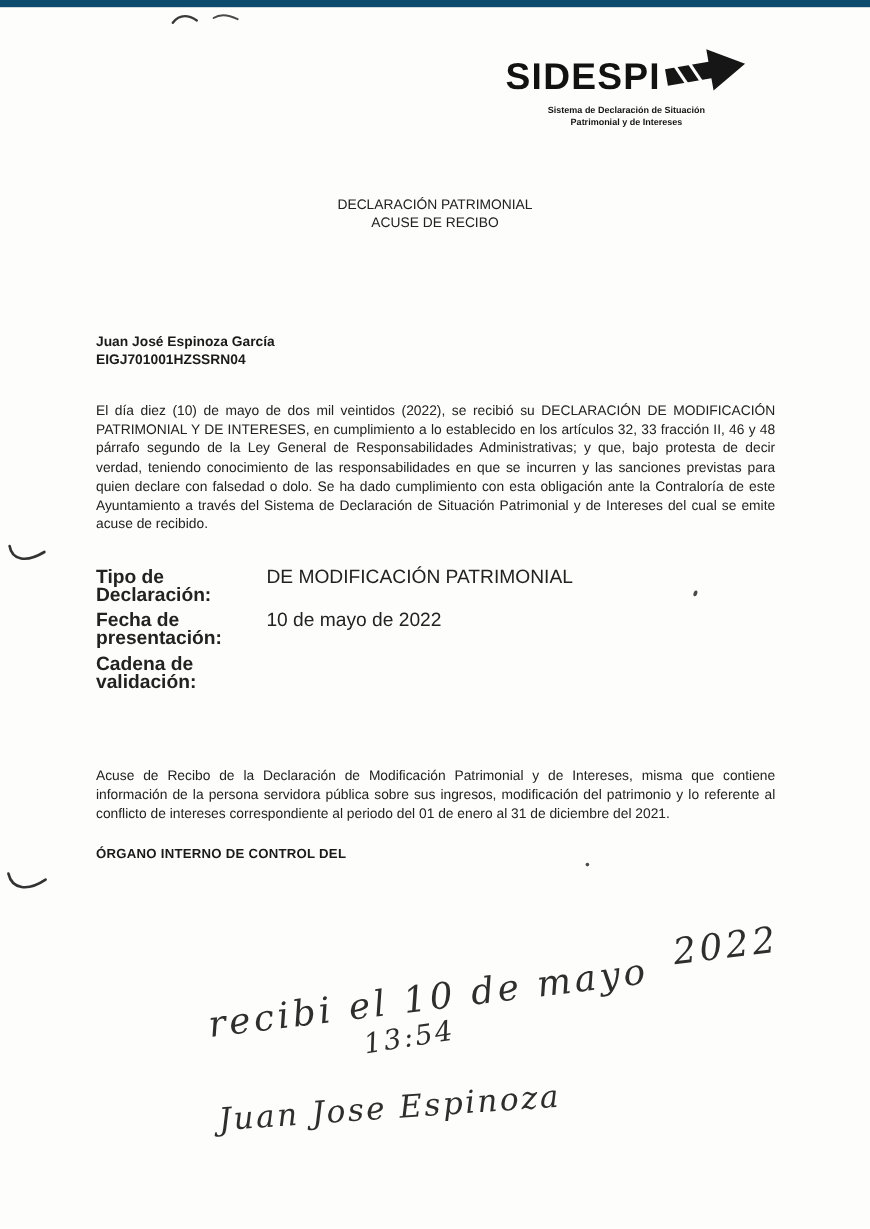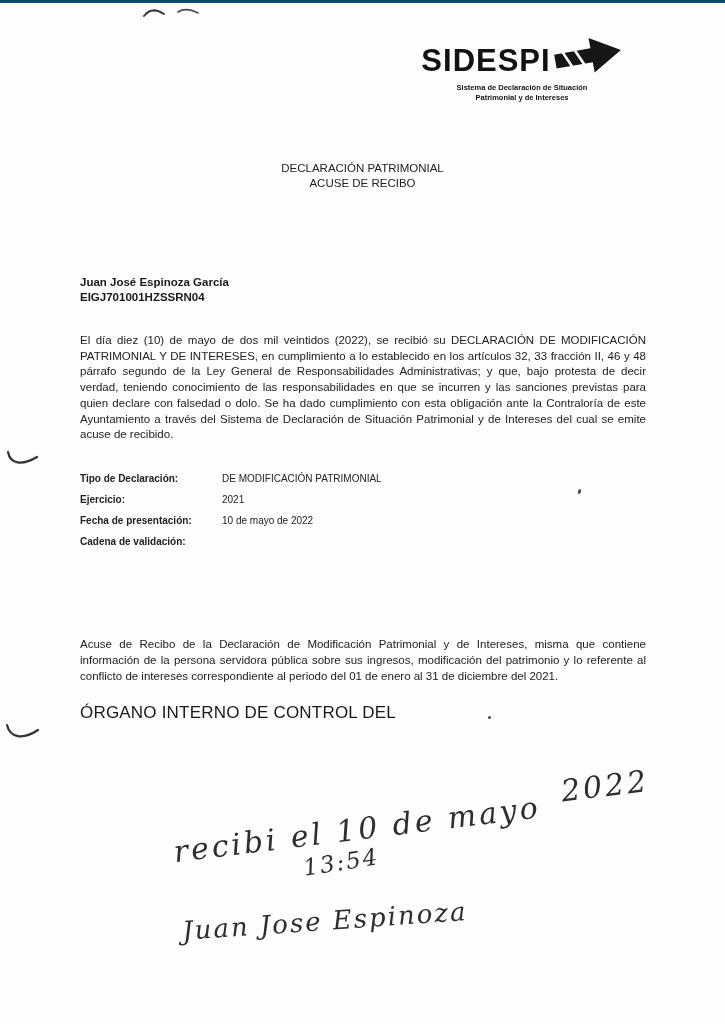--- a/index.html
+++ b/index.html
@@ -1,46 +1,46 @@
 <!DOCTYPE html>
 <html><head>
 <meta charset="utf-8">
 <style>
   * { margin:0; padding:0; box-sizing:border-box; }
   html,body { background:#ffffff; }
   body { width:725px; height:1024px; font-family:"Liberation Sans", sans-serif; }
   .page {
     position:relative; width:725px; height:1024px;
     background:#fdfdfb; overflow:hidden; color:#1e1e1e;
-    border-top:3px solid #0c4a6e;
+    border-top:6px solid #0c4a6e;
   }
   
   .logo { position:absolute; top:36px; left:424px; width:196px; text-align:center; }
   .logo-row { display:flex; align-items:center; justify-content:center; }
   .logo-text { font-size:31px; font-weight:bold; letter-spacing:1px; color:#121212; line-height:1; }
   .logo-arrow { margin-left:2px; margin-top:-6px; }
   .logo-tagline { font-size:7.5px; font-weight:bold; color:#141414; line-height:1.3; margin-top:2px; }
   
   .doc-title { position:absolute; top:158px; left:0; width:725px; text-align:center;
                font-size:11.5px; line-height:15px; color:#222; }
   
   .recipient { position:absolute; top:272px; left:80px; font-size:11.5px; line-height:15px;
                font-weight:bold; color:#1a1a1a; }
   
   .para { position:absolute; left:80px; width:566px; font-size:11.5px; line-height:15.7px;
           text-align:justify; color:#222; }
   .para1 { top:330px; }
   .para2 { top:585px; line-height:16.2px;margin-top:48px; }
   
-  .fields { position:absolute; top:468px; left:80px; width:566px; font-size:10px; color:#222; }
+  .fields { position:absolute; top:468px; left:80px; width:566px; font-size:16px; color:#222; }
   .field-row { display:flex; line-height:15px; margin-bottom:6px; }
   .field-label { font-weight:bold; width:142px; flex-shrink:0; }
   .field-value { flex:1; }
   
-  .office-heading { position:absolute; top:700px; left:80px; font-size:17px; font-weight:normal;
+  .office-heading { position:absolute; top:700px; left:80px; font-size:11px; font-weight:bold;
                     letter-spacing:0.2px; color:#1a1a1a; }
   
   .hw { font-family:"DejaVu Serif", serif; font-style:italic; color:#2e2e2e; }
   .hw-line1 { position:absolute; top:802px; left:172px; transform:rotate(-7deg);
               font-size:30px; letter-spacing:3px; white-space:nowrap; }
   .hw-year { display:inline-block; transform:translateY(-13px); margin-left:10px; }
   .hw-time { position:absolute; top:846px; left:303px; transform:rotate(-9deg);
              font-size:23px; letter-spacing:2px; }
   .hw-signature { position:absolute; top:903px; left:182px; transform:rotate(-4deg);
                   font-size:26px; letter-spacing:2px; white-space:nowrap; }
@@ -92,24 +92,20 @@
   <svg class="artifact" style="top:446px; left:5px;" width="36" height="20">
     <path d="M3 3 C5 15, 17 17, 32 8" stroke="#333" stroke-width="2.2" fill="none" stroke-linecap="round"></path>
   </svg>
 
   <div class="fields">
     <div class="field-row">
       <span class="field-label">Tipo de Declaración:</span>
       <span class="field-value">DE MODIFICACIÓN PATRIMONIAL</span>
     </div>
     <div class="field-row">
-      <span class="field-label">Ejercicio:</span>
-      <span class="field-value">2021</span>
-    </div>
-    <div class="field-row">
       <span class="field-label">Fecha de presentación:</span>
       <span class="field-value">10 de mayo de 2022</span>
     </div>
     <div class="field-row">
       <span class="field-label">Cadena de validación:</span>
     </div>
   </div>
 
   <span class="speck" style="top:486px; left:578px; width:3px; height:5px; transform:rotate(20deg);"></span>
 

